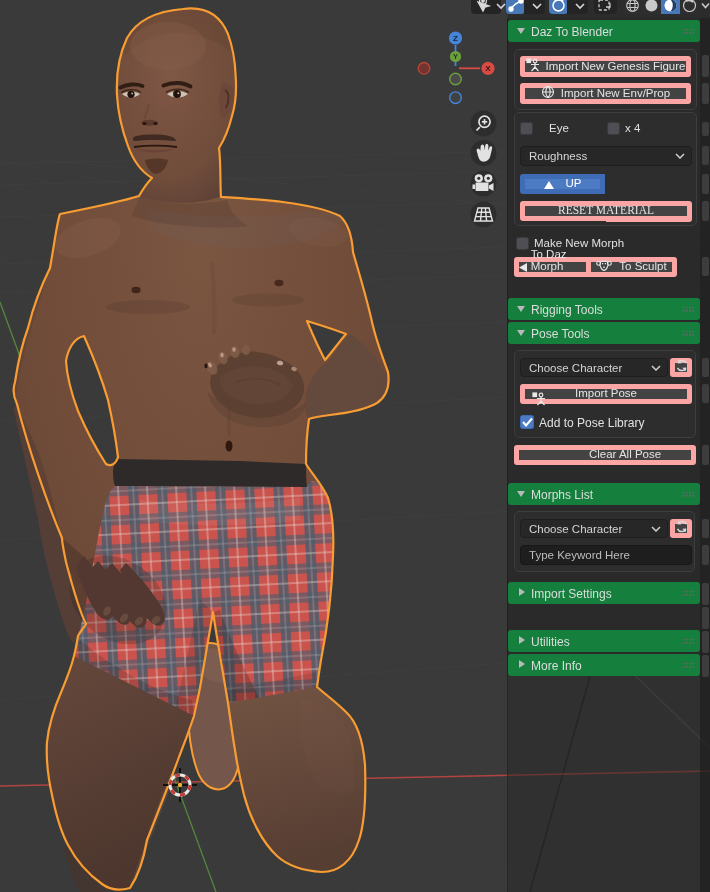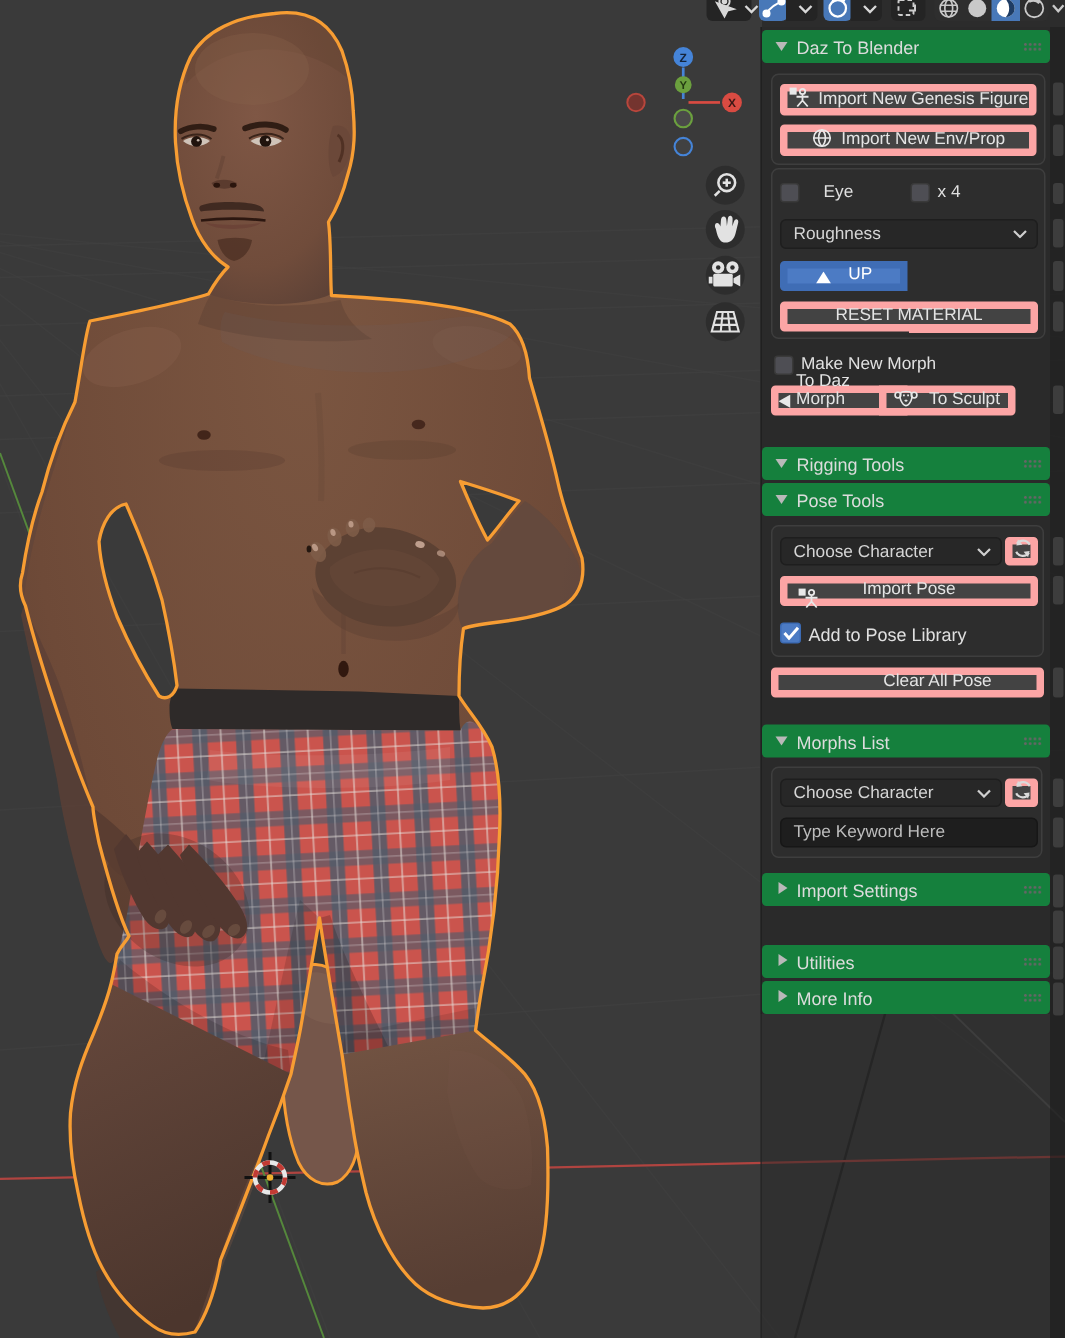--- a/index.html
+++ b/index.html
@@ -464,21 +464,21 @@
       </svg>
 </div>
 <div class="btn blue" style="left:520px;top:174px;width:85px;height:20px;border-radius:3px 0 0 3px;">
   <svg width="10" height="8" style="margin-right:12px">
         <path d="M5,0 L10,8 L0,8 Z" fill="#fff"></path>
       </svg>UP</div>
 <div class="btn" style="left:606px;top:176px;width:86px;height:20px;border-radius:0 3px 3px 0;margin-top:26px;">
   <svg width="10" height="8" style="margin-right:10px">
         <path d="M0,0 L10,0 L5,8 Z" fill="#fff"></path>
       </svg>DOWN</div>
-<div class="btn" style="left:520px;top:201px;width:172px;height:20px;">RESET MATERIAL</div>
+<div class="btn" style="left:520px;top:201px;width:172px;height:20px;font-family:Liberation Serif, serif;">RESET MATERIAL</div>
 
 <div class="chk" style="left:516px;top:237px;"></div>
 <div class="lbl" style="left:534px;top:237px;">Make New Morph</div>
 <div class="btn" style="left:514px;top:257px;width:91px;height:20px;border-radius:3px 0 0 3px;">
   <svg width="8" height="9" style="margin-right:4px">
         <path d="M8,0 L8,9 L0,4.5 Z" fill="#e8e8e8"></path>
       </svg>To Daz Morph</div>
 <div class="btn" style="left:586px;top:257px;width:91px;height:20px;border-radius:0 3px 3px 0;">
   <svg width="16" height="13" style="margin-right:7px">
         <g fill="none" stroke="#e8e8e8" stroke-width="1.1">

